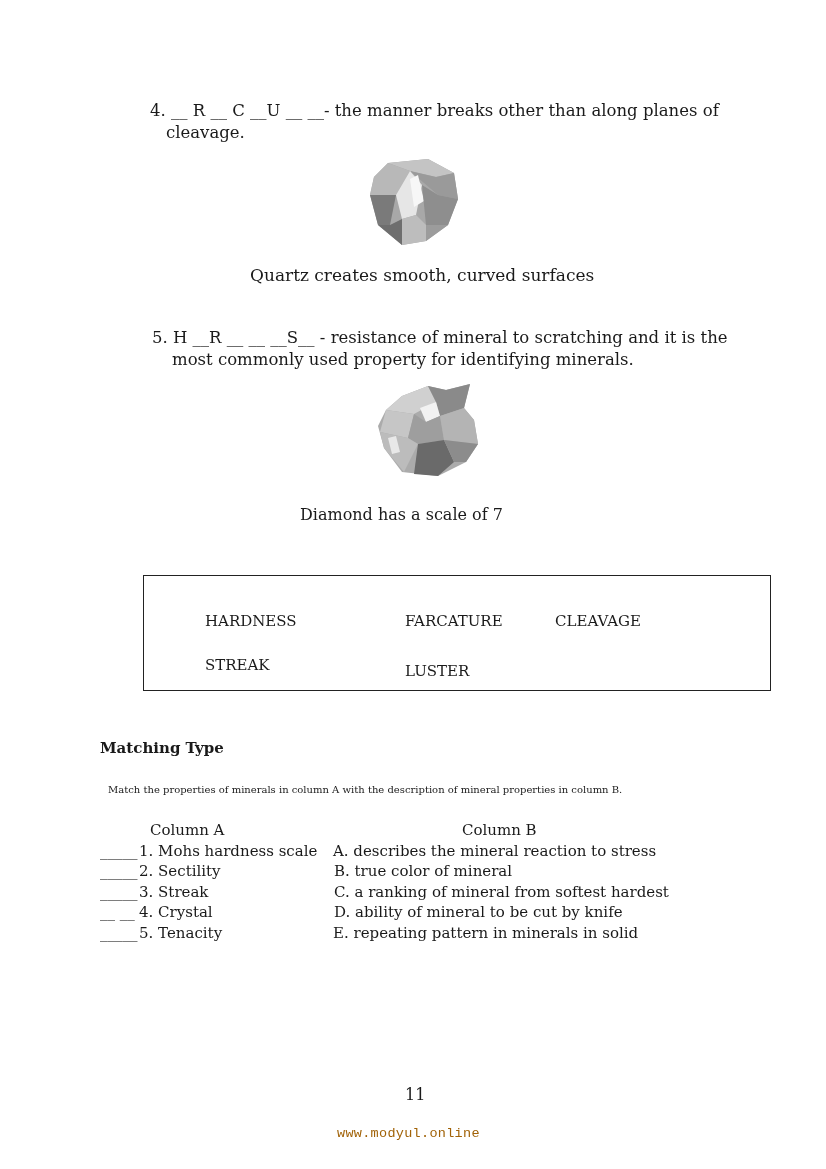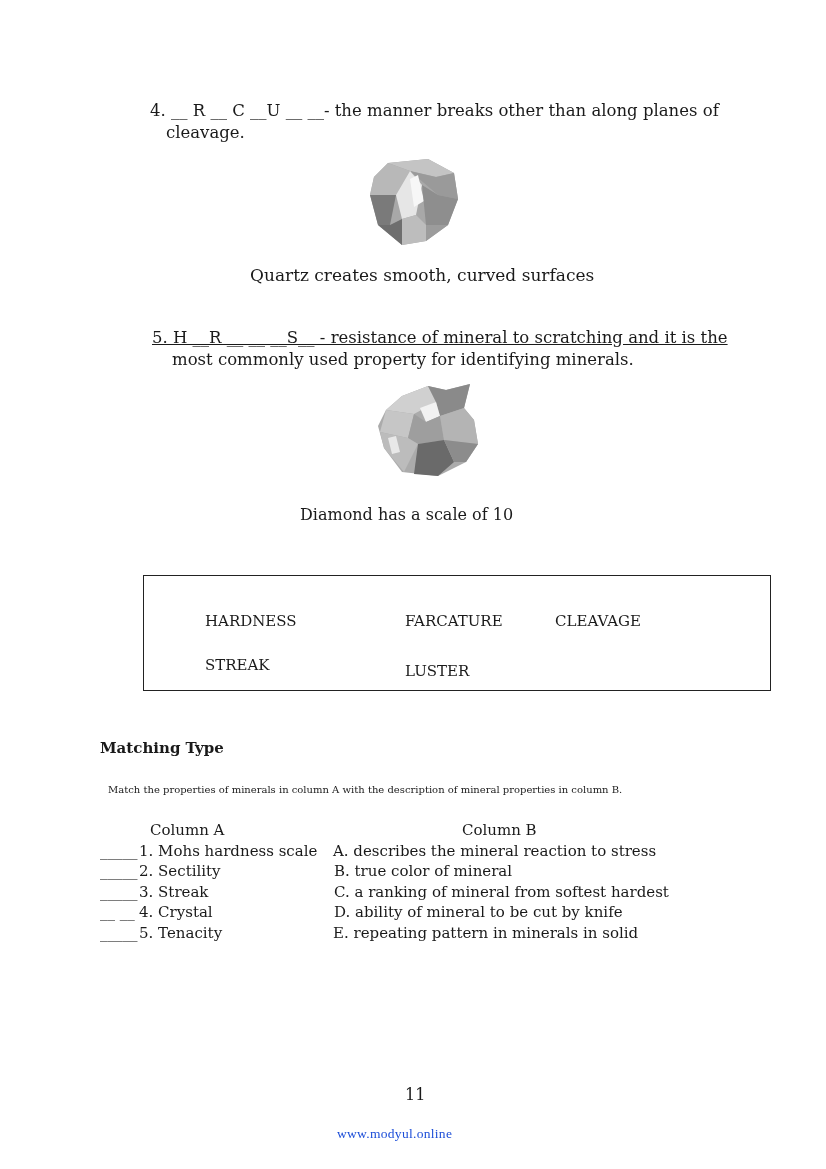--- a/index.html
+++ b/index.html
@@ -9,21 +9,21 @@
   .q { font-size:16.5px; line-height:22px; }
   .cap { font-size:17px; }
   .word-box { position:absolute; left:143px; top:575px; width:628px; height:116px;
               border:1.3px solid #222; box-sizing:border-box; }
   .word-box .w { position:absolute; font-size:15px; }
   .heading { font-weight:bold; font-size:15px; }
   .justify { position:absolute; left:108px; top:779px; width:627px; font-size:10px;
              line-height:21px; text-align:justify; text-align-last:left; }
   .row { position:absolute; font-size:15px; white-space:nowrap; }
   .page-num { font-size:16px; }
-  .watermark { font-family:Liberation Serif, serif; font-size:13.5px; color:#1d4ed8; letter-spacing:0.3px; }
+  .watermark { font-family:Liberation Mono, monospace; font-size:13.5px; color:#a16207; letter-spacing:0.3px; }
   svg.img { position:absolute; }
 </style>
 </head>
 <body>
 
 <div class="abs q" style="left:150px; top:100px;">4. __ R __ C __U __ __- the manner breaks other than along planes of</div>
 <div class="abs q" style="left:166px; top:122px;">cleavage.</div>
 
 <svg class="img" style="left:366px; top:155px;" width="96" height="94" viewBox="0 0 96 94">
   <polygon points="22,8 62,4 88,18 92,44 82,70 60,86 36,90 12,70 4,40 8,22" fill="#a8a8a8"></polygon>
@@ -34,38 +34,38 @@
   <polygon points="30,40 44,16 56,30 50,60 36,64" fill="#e6e6e6"></polygon>
   <polygon points="44,24 52,20 58,46 48,52" fill="#f7f7f7"></polygon>
   <polygon points="56,30 72,40 92,44 82,70 60,70" fill="#8e8e8e"></polygon>
   <polygon points="36,64 50,60 60,70 60,86 36,90" fill="#bdbdbd"></polygon>
   <polygon points="24,70 36,64 36,90 12,70" fill="#6e6e6e"></polygon>
   <polygon points="60,70 82,70 60,86" fill="#9c9c9c"></polygon>
 </svg>
 
 <div class="abs cap" style="left:250px; top:265px;">Quartz creates smooth, curved surfaces</div>
 
-<div class="abs q" style="left:152px; top:327px;text-decoration:underline;">5. H __R __ __ __S__ - resistance of mineral to scratching and it is the</div>
+<div class="abs q" style="left:152px; top:327px;">5. H __R __ __ __S__ - resistance of mineral to scratching and it is the</div>
 <div class="abs q" style="left:172px; top:349px;">most commonly used property for identifying minerals.</div>
 
 <svg class="img" style="left:374px; top:382px;" width="110" height="98" viewBox="0 0 110 98">
   <polygon points="28,14 54,4 72,8 96,2 90,26 100,38 104,62 92,80 64,94 28,90 10,66 4,44 12,28" fill="#ababab"></polygon>
   <polygon points="28,14 54,4 62,20 40,32 12,28" fill="#d0d0d0"></polygon>
   <polygon points="54,4 72,8 96,2 90,26 66,34 62,20" fill="#8a8a8a"></polygon>
   <polygon points="62,20 66,34 52,40 46,26" fill="#f2f2f2"></polygon>
   <polygon points="12,28 40,32 34,56 6,50" fill="#c6c6c6"></polygon>
   <polygon points="40,32 52,40 66,34 70,58 44,62 34,56" fill="#9e9e9e"></polygon>
   <polygon points="66,34 90,26 100,38 104,62 70,58" fill="#b4b4b4"></polygon>
   <polygon points="6,50 34,56 44,62 30,90 10,66" fill="#bcbcbc"></polygon>
   <polygon points="44,62 70,58 80,80 64,94 40,92" fill="#6a6a6a"></polygon>
   <polygon points="70,58 104,62 92,80 80,80" fill="#8c8c8c"></polygon>
   <polygon points="14,56 22,54 26,70 18,72" fill="#e8e8e8"></polygon>
 </svg>
 
-<div class="abs cap" style="left:300px; top:505px; font-size:16px;">Diamond has a scale of 10</div>
+<div class="abs cap" style="left:300px; top:505px; font-size:16px;">Diamond has a scale of 7</div>
 
 <div class="word-box">
   <span class="w" style="left:61px; top:36px;">HARDNESS</span>
   <span class="w" style="left:261px; top:36px;">FARCATURE</span>
   <span class="w" style="left:411px; top:36px;">CLEAVAGE</span>
   <span class="w" style="left:61px; top:80px;">STREAK</span>
   <span class="w" style="left:261px; top:86px;">LUSTER</span>
 </div>
 
 <div class="abs heading" style="left:100px; top:739px;">Matching Type</div>

